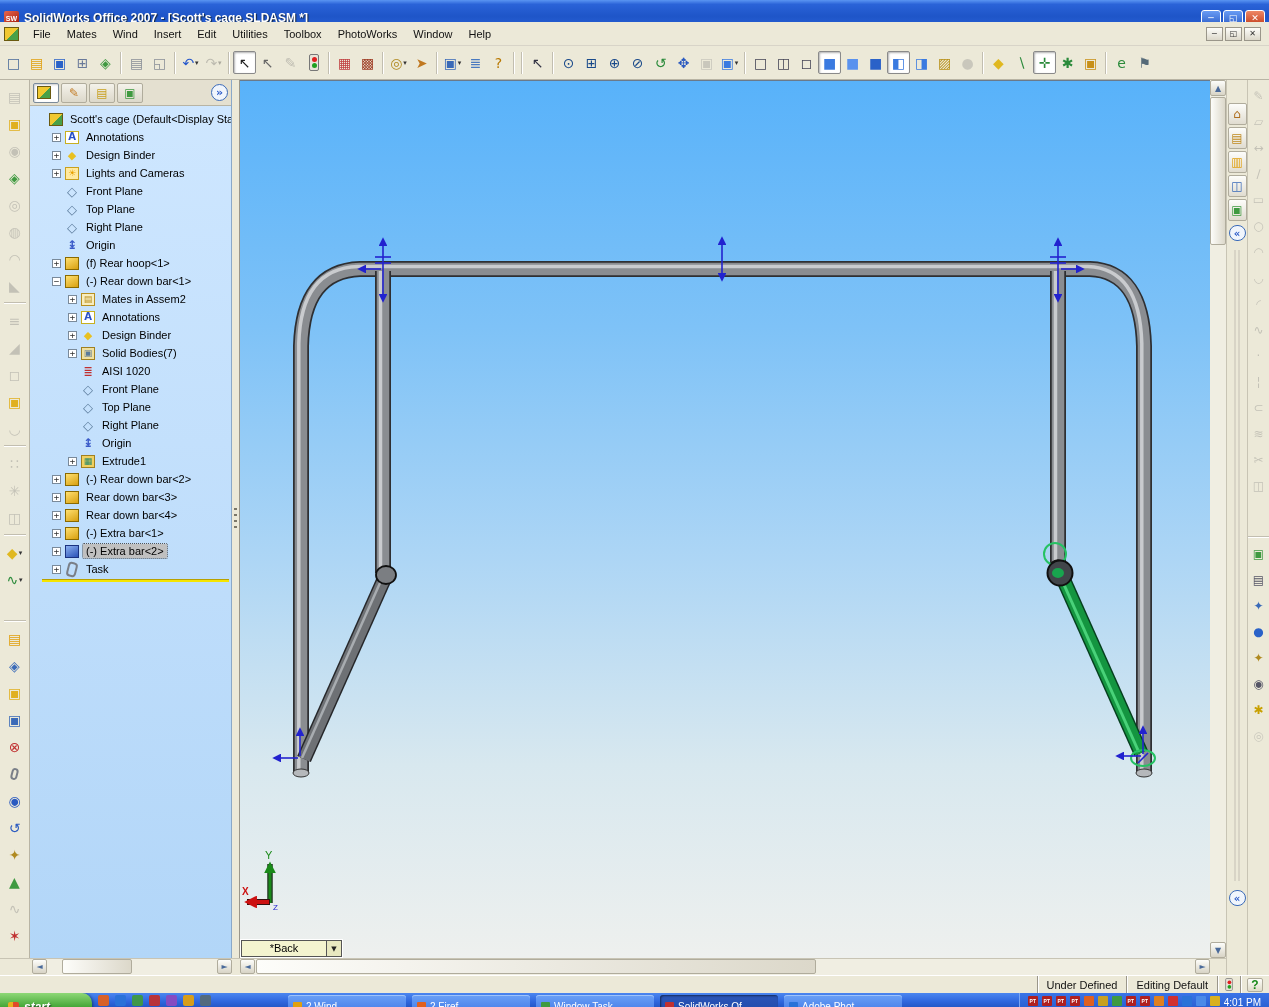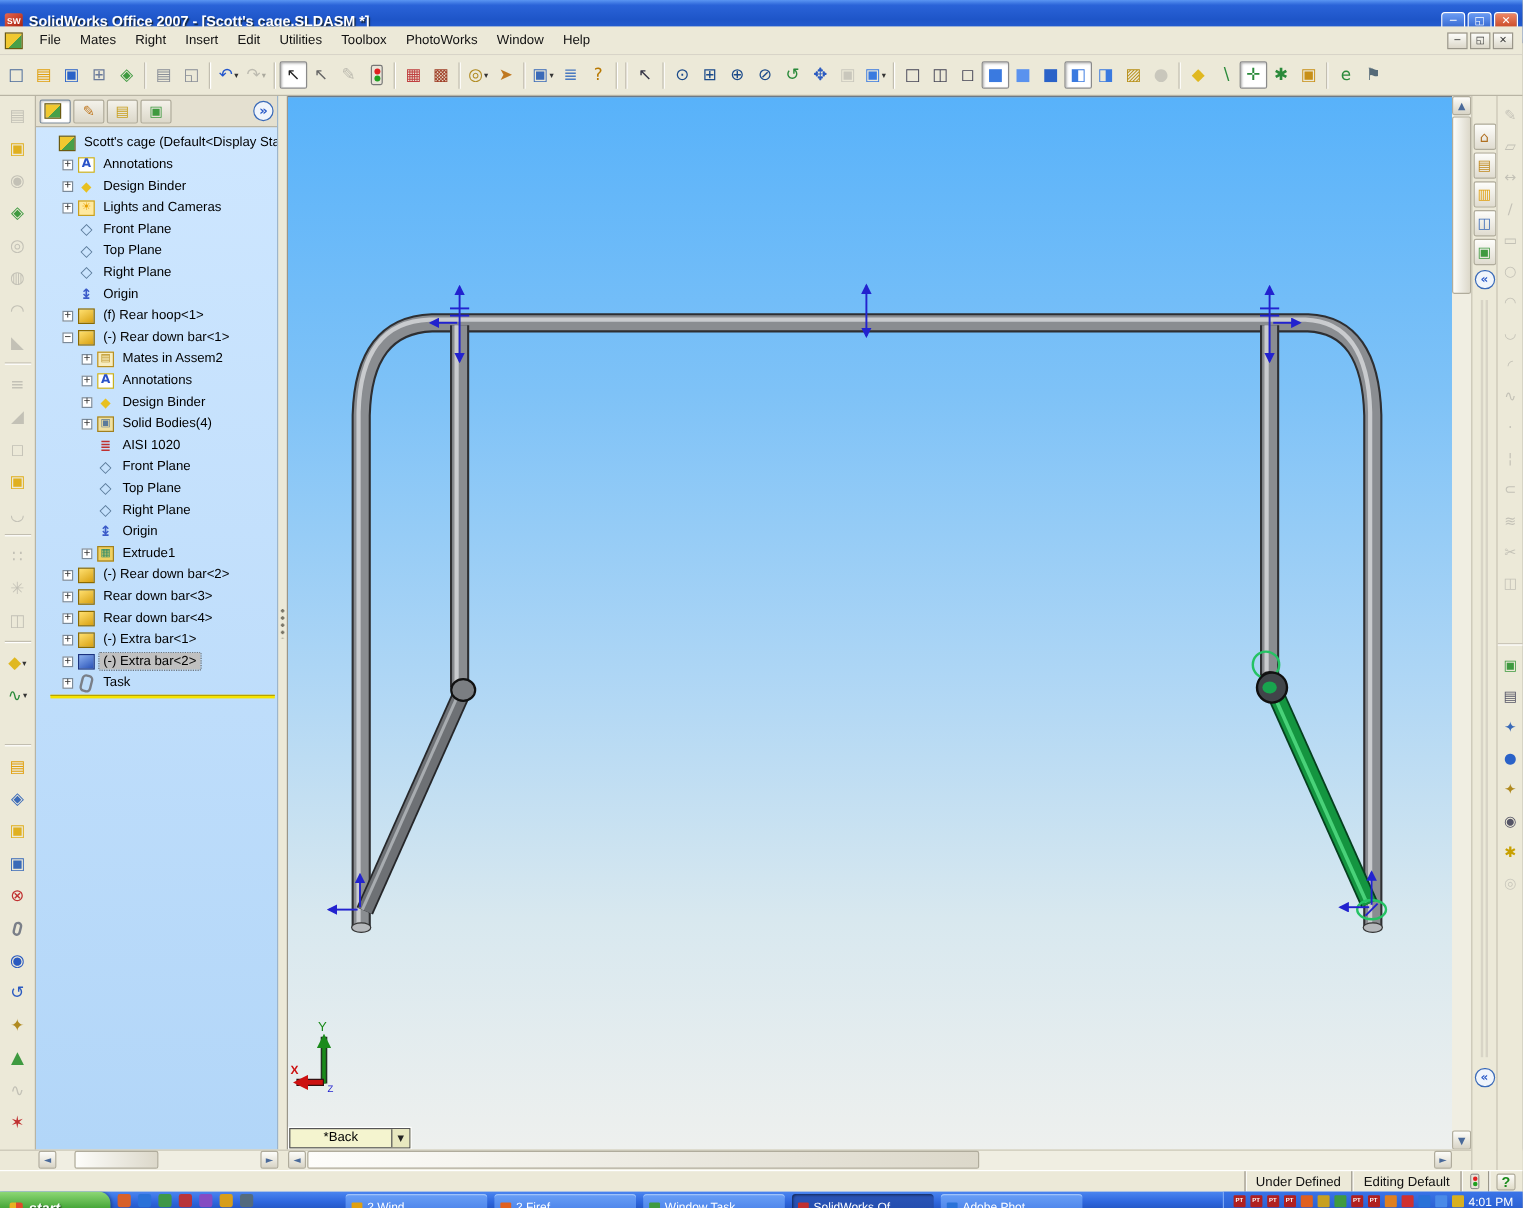--- a/index.html
+++ b/index.html
@@ -169,21 +169,21 @@
         <span class="wbtn">◱</span>
         <span class="wbtn close">✕</span>
       </span>
   </div>
 
   <div class="menubar">
     <span class="appico"></span>
     <span class="mitems" id="menu-items">
         <span class="mitem">File</span>
         <span class="mitem">Mates</span>
-        <span class="mitem">Right</span>
+        <span class="mitem">Wind</span>
         <span class="mitem">Insert</span>
         <span class="mitem">Edit</span>
         <span class="mitem">Utilities</span>
         <span class="mitem">Toolbox</span>
         <span class="mitem">PhotoWorks</span>
         <span class="mitem">Window</span>
         <span class="mitem">Help</span>
       </span>
     <span class="docbtns" id="docbtns">
         <span class="dbtn">─</span>
@@ -530,21 +530,21 @@
           <span class="tlabel">Annotations</span>
         </div>
         <div class="trow" style="padding-left: 38px;">
           <span class="texp">+</span>
           <span class="tico i-design-binder" style="color: rgb(232, 192, 32);">◆</span>
           <span class="tlabel">Design Binder</span>
         </div>
         <div class="trow" style="padding-left: 38px;">
           <span class="texp">+</span>
           <span class="tico i-solid-bodies" style="color: rgb(90, 122, 154);">▣</span>
-          <span class="tlabel">Solid Bodies(4)</span>
+          <span class="tlabel">Solid Bodies(7)</span>
         </div>
         <div class="trow" style="padding-left: 38px;">
           <span class="texp noexp"></span>
           <span class="tico i-material" style="color: rgb(192, 48, 48);">≣</span>
           <span class="tlabel">AISI 1020</span>
         </div>
         <div class="trow" style="padding-left: 38px;">
           <span class="texp noexp"></span>
           <span class="tico i-plane" style="color: rgb(90, 122, 154);">◇</span>
           <span class="tlabel">Front Plane</span>

